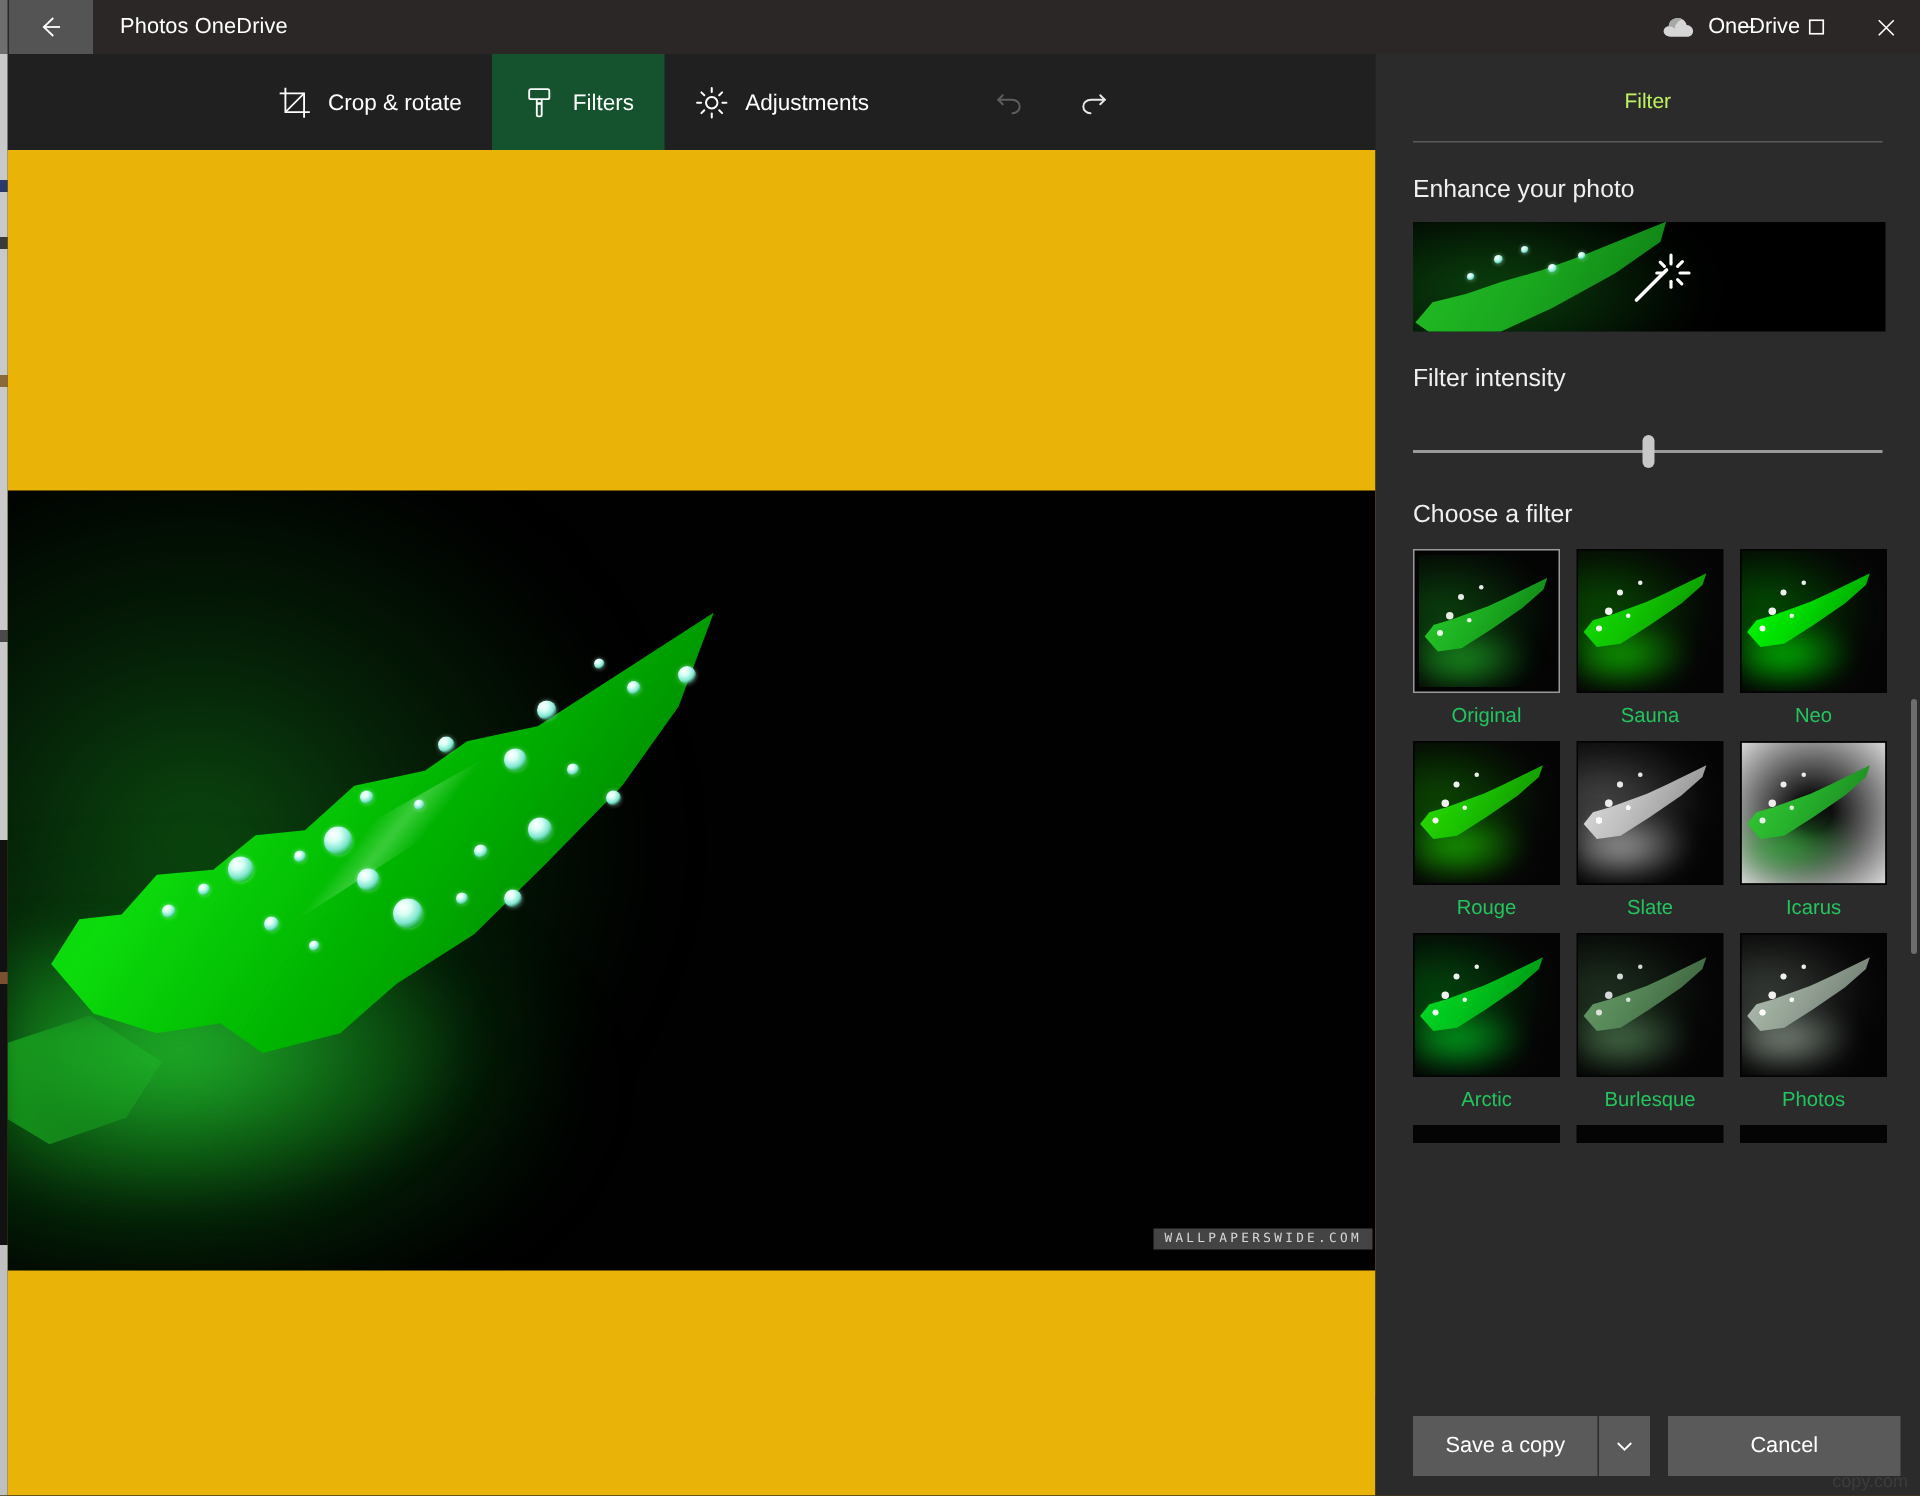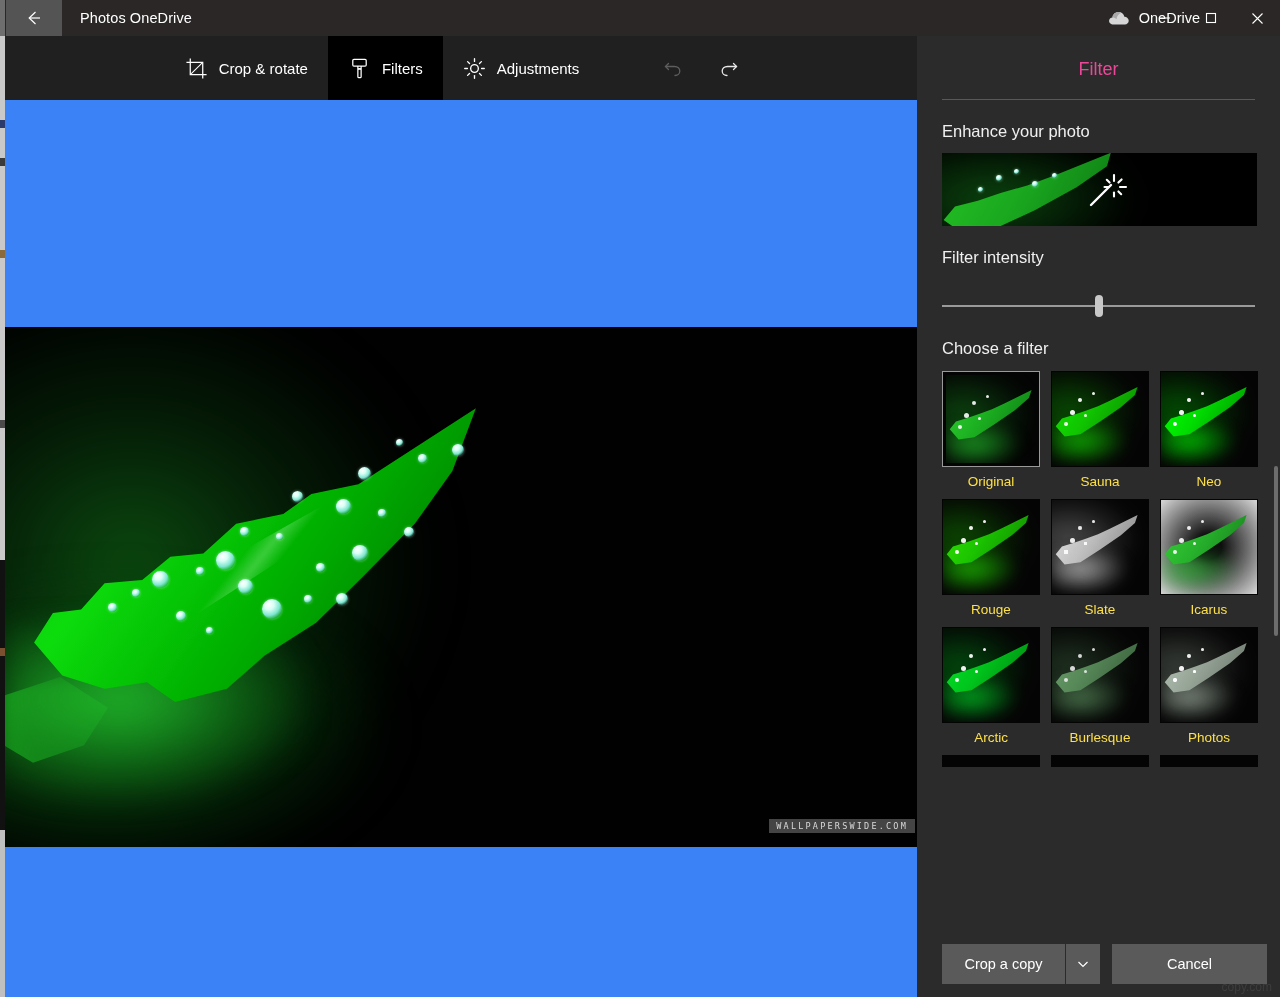--- a/index.html
+++ b/index.html
@@ -73,33 +73,33 @@
     background: #202020;
     display: flex; align-items: center; justify-content: center;
   }
   .tbar-inner { display: flex; align-items: center; }
   .tool {
     display: flex; align-items: center; gap: 11px;
     height: 64px; padding: 0 20px;
     color: #ffffff; font-size: 15px; cursor: pointer;
     background: transparent;
   }
-  .tool.active { background: #000000; }
+  .tool.active { background: #14532d; }
   .tool .ticon { width: 23px; height: 23px; display: block; }
   .undo-redo { display: flex; align-items: center; margin-left: 46px; }
   .ur-btn {
     width: 56px; height: 64px; display: flex; align-items: center; justify-content: center;
     cursor: pointer;
   }
   .ur-btn.disabled { cursor: default; }
 
   
   .canvas-wrap {
     position: absolute; left: 0; top: 64px; width: 912px; height: 897px;
-    background: #3b82f6;
+    background: #eab308;
     overflow: hidden;
   }
   .photo {
     position: absolute; left: -5px; top: 227px; width: 917px; height: 520px;
     background: #010101;
     overflow: hidden;
   }
   .glow-a {
     position: absolute; left: -120px; top: -40px; width: 560px; height: 460px;
     background: radial-gradient(ellipse at 45% 60%, rgba(18,120,25,.62) 0%, rgba(12,80,18,.34) 38%, rgba(0,0,0,0) 70%);
@@ -148,21 +148,21 @@
     font-family: "DejaVu Sans Mono", monospace;
   }
 
   
   .panel {
     position: absolute; left: 917px; top: 36px; width: 363px; height: 961px;
     background: #2b2b2b;
     overflow: hidden;
   }
   .panel-title {
-    text-align: center; color: #ec4899; font-size: 18px;
+    text-align: center; color: #bef264; font-size: 14px;
     padding-top: 23px; padding-bottom: 19px;
   }
   .panel-rule { height: 1px; background: #595959; margin: 0 25px; }
   .panel-body { padding: 0 25px; }
   .sec-head {
     color: #f0f0f0; font-size: 16.5px; margin-top: 22px; margin-bottom: 12px;
     font-weight: 400;
   }
   .enhance-thumb {
     position: relative; width: 315px; height: 73px; background: #000000;
@@ -213,21 +213,21 @@
     clip-path: polygon(95% 2%, 64% 26%, 50% 36%, 36% 44%, 22% 52%, 9% 58%, 2% 72%, 12% 90%, 30% 86%, 52% 64%, 76% 38%, 92% 16%);
     filter: blur(.5px);
   }
   .t-lower {
     position: absolute; left: 0px; top: 52px; width: 76px; height: 42px;
     background: radial-gradient(ellipse at 38% 42%, rgba(30,175,38,.8), rgba(0,0,0,0) 72%);
     filter: blur(7px);
   }
   .t-drop { position: absolute; border-radius: 50%; background: rgba(255,255,255,.9); }
   .flabel {
-    text-align: center; color: #fde047; font-size: 13.5px;
+    text-align: center; color: #22c55e; font-size: 13.5px;
     margin-top: 6px; height: 18px; line-height: 18px; white-space: nowrap;
   }
   .fthumb.cut { height: 12px; }
 
   
   .look-sauna   { filter: saturate(1.35) hue-rotate(-6deg) brightness(1.05); }
   .look-neo     { filter: saturate(1.5) contrast(1.2) brightness(1.05); }
   .look-slate   { filter: grayscale(1) brightness(1.45) contrast(.95); }
   .look-rouge   { filter: saturate(1.25) hue-rotate(-10deg) brightness(1.08); }
   .look-sunscr  { filter: saturate(.75) sepia(.2) brightness(.92); }
@@ -615,21 +615,21 @@
 
       </div>
     </div>
 
     <div class="vscroll">
       <div class="thumb"></div>
     </div>
 
     <div class="btnbar">
       <div class="split">
-        <button class="btn btn-save">Crop a copy</button>
+        <button class="btn btn-save">Save a copy</button>
         <button class="btn btn-chev">
           <svg width="14" height="14" viewBox="0 0 14 14">
             <path d="M2.5 5 L7 9.5 L11.5 5" fill="none" stroke="#ffffff" stroke-width="1.2"></path>
           </svg>
         </button>
       </div>
       <button class="btn btn-cancel">Cancel</button>
     </div>
   </div>
 

